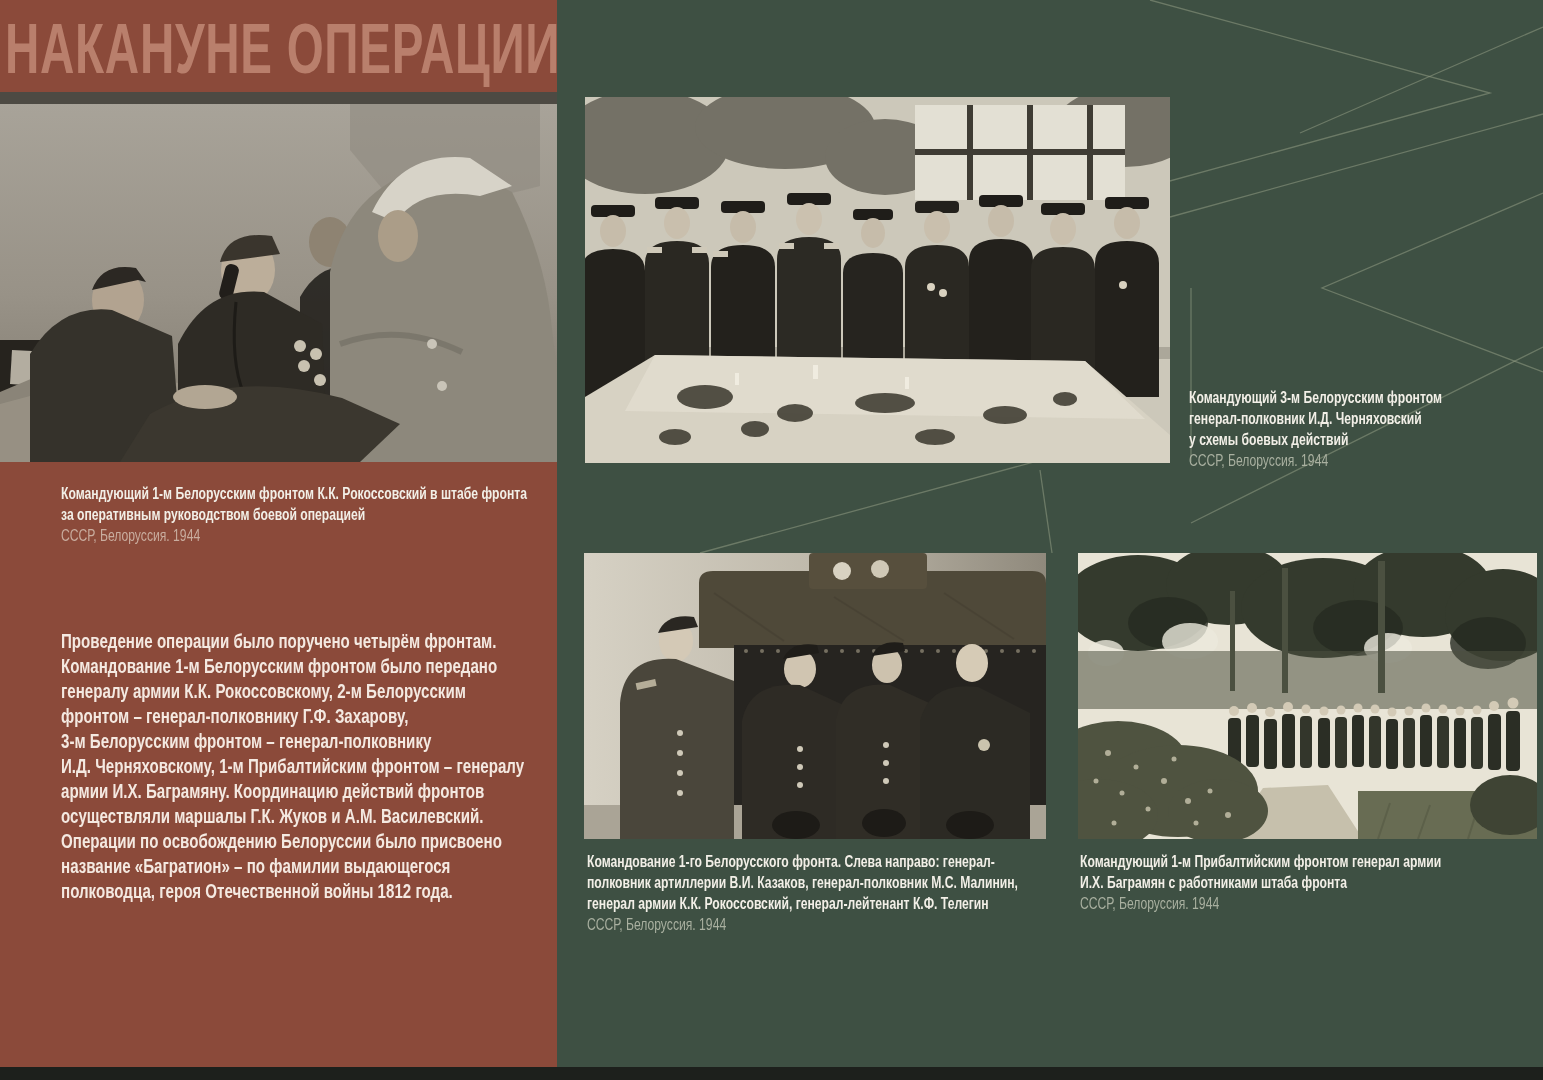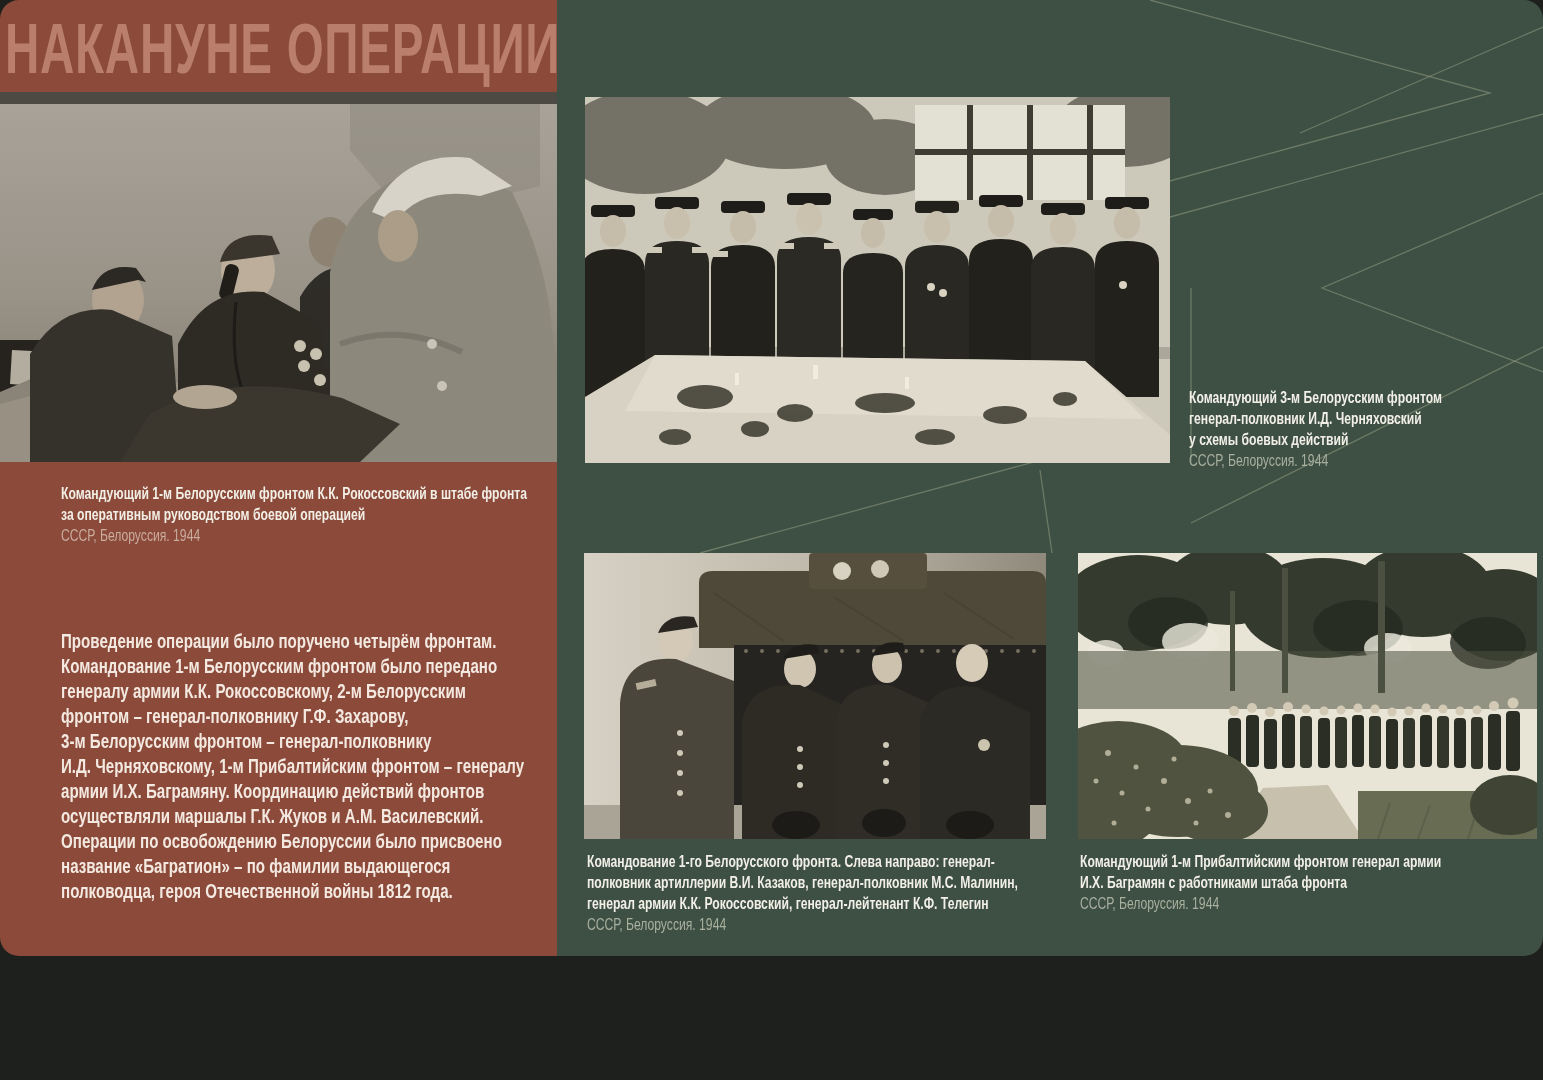--- a/index.html
+++ b/index.html
@@ -1,19 +1,18 @@
 <!DOCTYPE html>
 <html><head>
 <meta charset="utf-8">
 <style>
   html,body{margin:0;padding:0;background:#1d201c;}
   .stage{
-    position:relative;width:1543px;height:956px;overflow:hidden;
+    position:relative;width:1543px;height:1067px;overflow:hidden;
     font-family:"Liberation Sans","DejaVu Sans",sans-serif;
-    border-radius:19px;
     -webkit-font-smoothing:antialiased;
   }
   .left-col{position:absolute;left:0;top:0;width:557px;height:1080px;background:#8B4A3A;}
   .right-col{position:absolute;left:557px;top:0;width:986px;height:1080px;background:#3E5043;}
   .deco{position:absolute;left:0;top:0;z-index:1;pointer-events:none;}
   .panel-title{
     position:absolute;left:5px;top:12px;z-index:3;margin:0;
     font-size:70px;line-height:74px;font-weight:700;letter-spacing:1px;
     color:#B97F6C;white-space:nowrap;
     transform:scaleX(.68);transform-origin:0 0;

